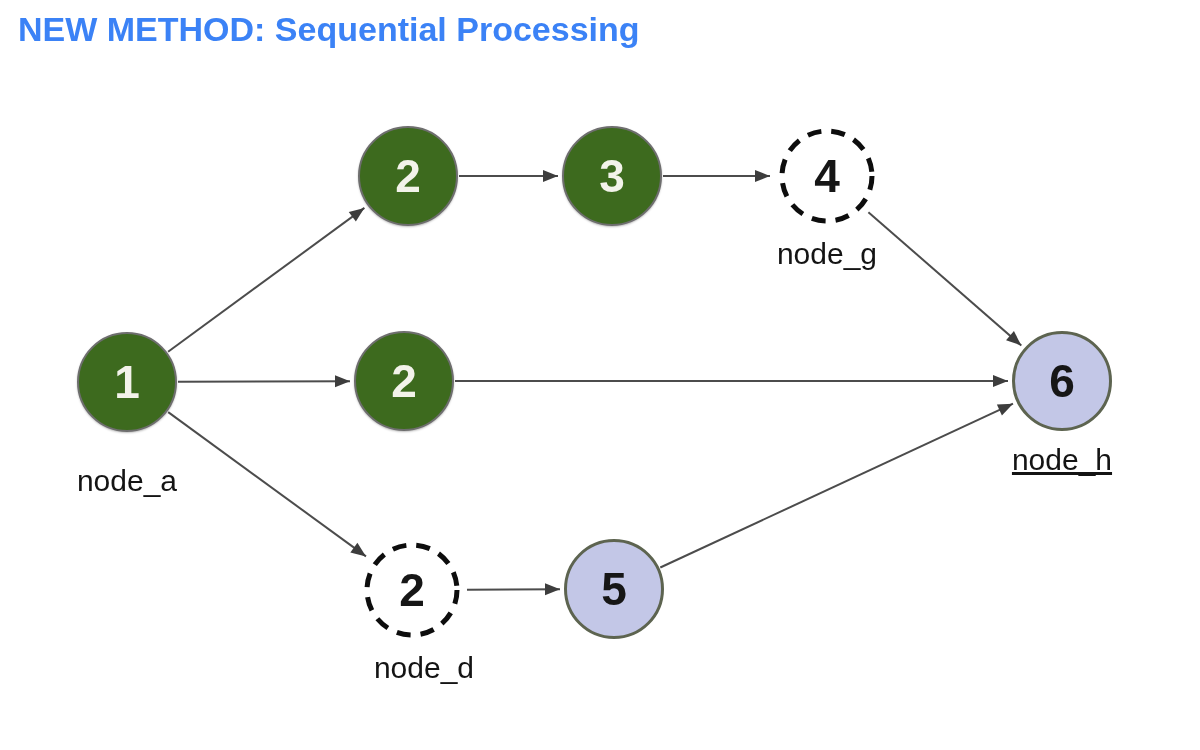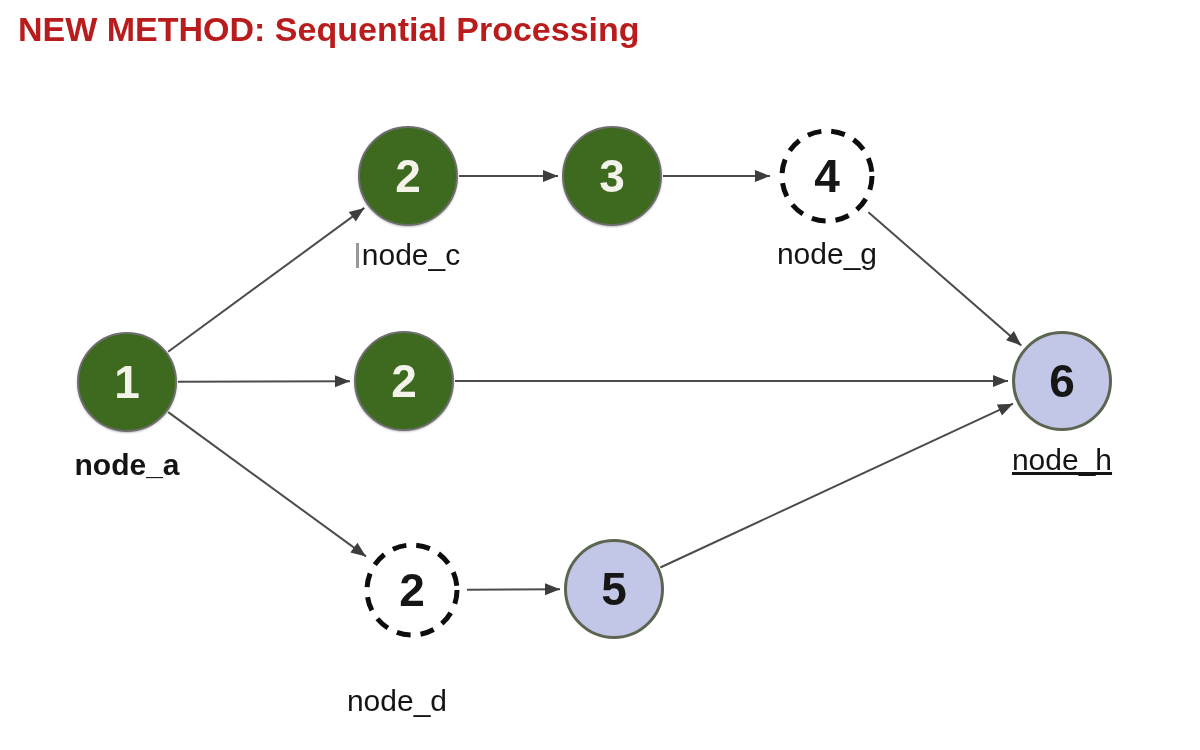--- a/index.html
+++ b/index.html
@@ -14,21 +14,21 @@
     height: 750px;
     background: var(--bg, #ffffff);
     overflow: hidden;
   }
   .diagram-title {
     position: absolute;
     left: 18px;
     top: 10px;
     font-size: 34px;
     font-weight: bold;
-    color: #b91c1c;
+    color: #3b82f6;
     letter-spacing: 0px;
     white-space: nowrap;
   }
   #edge-layer {
     position: absolute;
     left: 0;
     top: 0;
     width: 1200px;
     height: 750px;
   }
@@ -104,25 +104,24 @@
       <line x1="459.0" y1="176.0" x2="558.0" y2="176.0" stroke="#4c4c4c" stroke-width="2" marker-end="url(#arrowhead)"></line>
       <line x1="663.0" y1="176.0" x2="770.0" y2="176.0" stroke="#4c4c4c" stroke-width="2" marker-end="url(#arrowhead)"></line>
       <line x1="868.4" y1="212.2" x2="1021.3" y2="345.5" stroke="#4c4c4c" stroke-width="2" marker-end="url(#arrowhead)"></line>
       <line x1="455.0" y1="381.0" x2="1008.0" y2="381.0" stroke="#4c4c4c" stroke-width="2" marker-end="url(#arrowhead)"></line>
       <line x1="467.0" y1="589.7" x2="560.0" y2="589.3" stroke="#4c4c4c" stroke-width="2" marker-end="url(#arrowhead)"></line>
       <line x1="660.3" y1="567.5" x2="1013.0" y2="403.7" stroke="#4c4c4c" stroke-width="2" marker-end="url(#arrowhead)"></line>
     </svg>
     <div class="node solid-green" style="left: 77px; top: 332px; width: 100px; height: 100px;">
       <span class="node-value">1</span>
     </div>
-    <div class="node-label" style="left: 7px; top: 448px; font-weight: bold;"><span>node_a</span></div>
+    <div class="node-label" style="left: 7px; top: 464px;"><span>node_a</span></div>
     <div class="node solid-green" style="left: 358px; top: 126px; width: 100px; height: 100px;">
       <span class="node-value">2</span>
     </div>
-    <div class="node-label" style="left: 288px; top: 238px;"><span class="caret"></span><span>node_c</span></div>
     <div class="node solid-green" style="left: 562px; top: 126px; width: 100px; height: 100px;">
       <span class="node-value">3</span>
     </div>
     <div class="node dashed-white" style="left: 778px; top: 127px; width: 98px; height: 98px;">
       <svg class="dash-ring" width="98" height="98">
         <circle cx="49" cy="49" r="45" fill="#ffffff" stroke="#0d0d0d" stroke-width="5" stroke-dasharray="14 10"></circle>
       </svg>
       <span class="node-value">4</span>
     </div>
     <div class="node-label" style="left: 707px; top: 237px;"><span>node_g</span></div>
@@ -132,17 +131,17 @@
     <div class="node solid-lavender" style="left: 1012px; top: 331px; width: 100px; height: 100px;">
       <span class="node-value">6</span>
     </div>
     <div class="node-label" style="left: 942px; top: 443px; text-decoration: underline;"><span>node_h</span></div>
     <div class="node dashed-white" style="left: 363px; top: 541px; width: 98px; height: 98px;">
       <svg class="dash-ring" width="98" height="98">
         <circle cx="49" cy="49" r="45" fill="#ffffff" stroke="#0d0d0d" stroke-width="5" stroke-dasharray="14 10"></circle>
       </svg>
       <span class="node-value">2</span>
     </div>
-    <div class="node-label" style="left: 277px; top: 651px; margin-top: 33px;"><span>node_d</span></div>
+    <div class="node-label" style="left: 304px; top: 651px;"><span>node_d</span></div>
     <div class="node solid-lavender" style="left: 564px; top: 539px; width: 100px; height: 100px;">
       <span class="node-value">5</span>
     </div>
   </div>
 
 </body></html>

